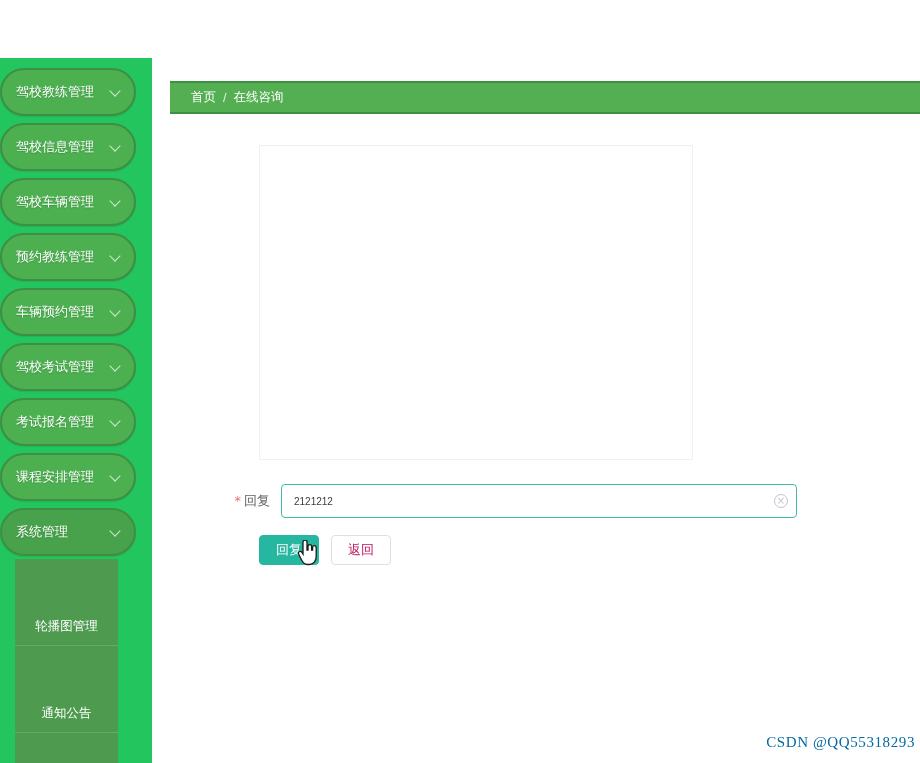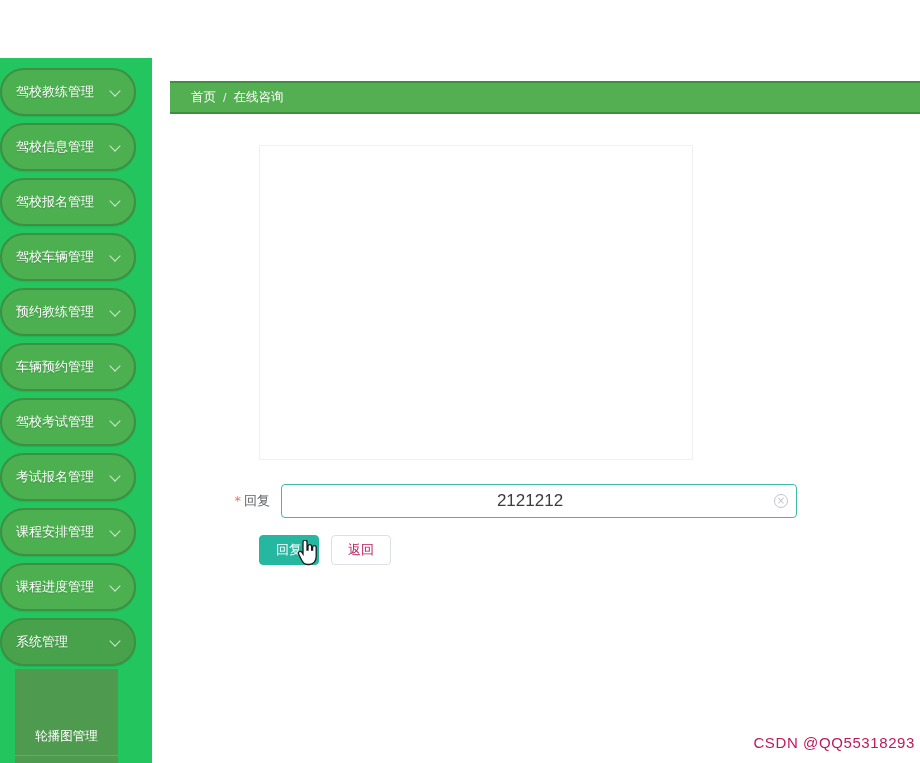--- a/index.html
+++ b/index.html
@@ -123,25 +123,24 @@
   .req-star { color: #f56c6c; margin-right: 3px; font-family: "DejaVu Sans", sans-serif; }
   .input-wrap {
     position: relative;
     width: 516px; height: 34px;
   }
   .text-input {
     width: 100%; height: 100%;
     border: 1px solid #3fbba5;
     border-radius: 4px;
     padding: 0 30px 0 12px;
-    font-size: 17px; color: #3c3c3c;
+    font-size: 10px; color: #3c3c3c;
     font-family: "Liberation Sans", sans-serif;
     outline: none;
     background: #ffffff;
-    text-align: center;
   }
   .clear-icon {
     position: absolute; right: 9px; top: 50%;
     transform: translateY(-50%);
     width: 14px; height: 14px;
     border: 1px solid #c0c4cc;
     border-radius: 50%;
     color: #c0c4cc;
     font-size: 10px; line-height: 12px; text-align: center;
     cursor: pointer;
@@ -166,23 +165,23 @@
   .btn-default { background: #ffffff; color: #be185d; border-color: #dcdfe6; }
 
   
   .cursor {
     position: absolute; left: 297px; top: 540px;
     width: 22px; height: 26px; pointer-events: none;
   }
 
   .watermark {
     position: absolute; right: 5px; bottom: 12px;
-    font-size: 15px; color: #be185d;
+    font-size: 15px; color: #0369a1;
     letter-spacing: .6px;
-    font-family: Liberation Sans, sans-serif;
+    font-family: Liberation Serif, serif;
   }
 </style>
 </head>
 <body>
 
 <div id="app">
 
 
   <div class="sidebar">
     <div class="nav-list">
@@ -190,24 +189,20 @@
       <div class="nav-item">
         <span class="nav-label">驾校教练管理</span>
         <span class="chev"></span>
       </div>
 
       <div class="nav-item">
         <span class="nav-label">驾校信息管理</span>
         <span class="chev"></span>
       </div>
 
-      <div class="nav-item">
-        <span class="nav-label">驾校报名管理</span>
-        <span class="chev"></span>
-      </div>
 
       <div class="nav-item">
         <span class="nav-label">驾校车辆管理</span>
         <span class="chev"></span>
       </div>
 
       <div class="nav-item">
         <span class="nav-label">预约教练管理</span>
         <span class="chev"></span>
       </div>
@@ -225,24 +220,20 @@
       <div class="nav-item">
         <span class="nav-label">考试报名管理</span>
         <span class="chev"></span>
       </div>
 
       <div class="nav-item">
         <span class="nav-label">课程安排管理</span>
         <span class="chev"></span>
       </div>
 
-      <div class="nav-item">
-        <span class="nav-label">课程进度管理</span>
-        <span class="chev"></span>
-      </div>
 
       <div class="nav-item active">
         <span class="nav-label">系统管理</span>
         <span class="chev"></span>
       </div>
 
       <div class="submenu">
         <div class="submenu-item">
           <span>轮播图管理</span>
         </div>

